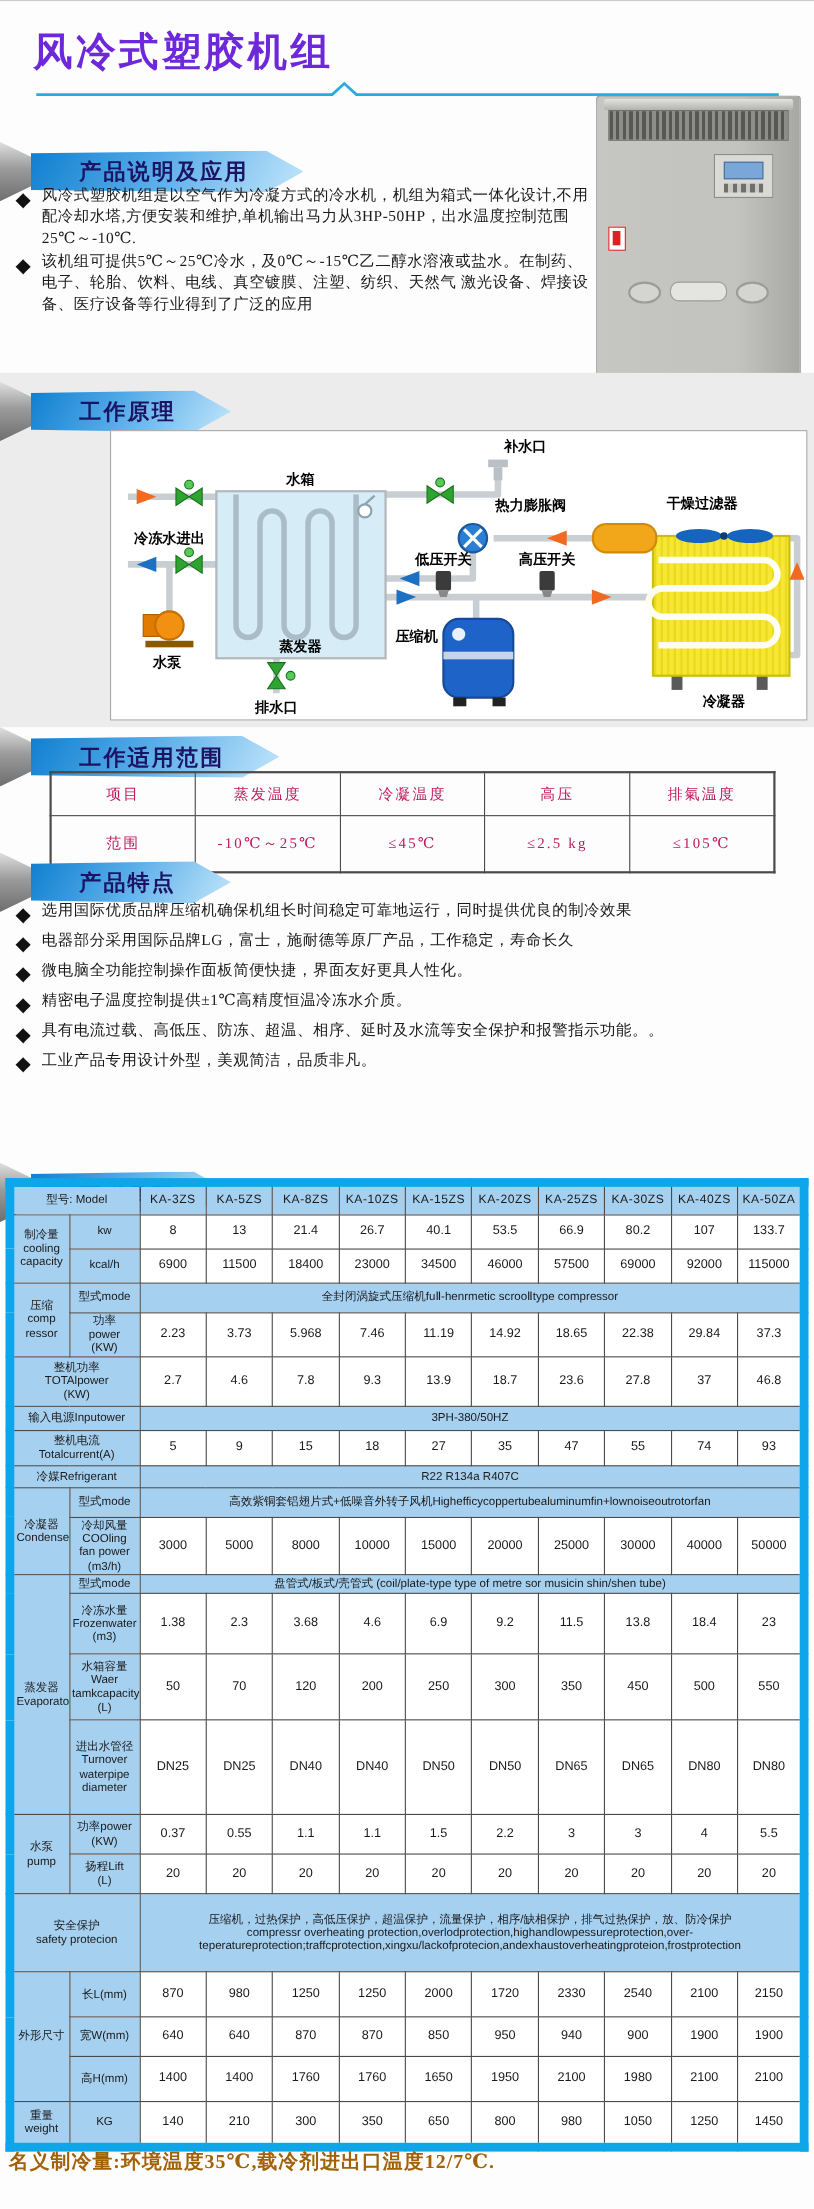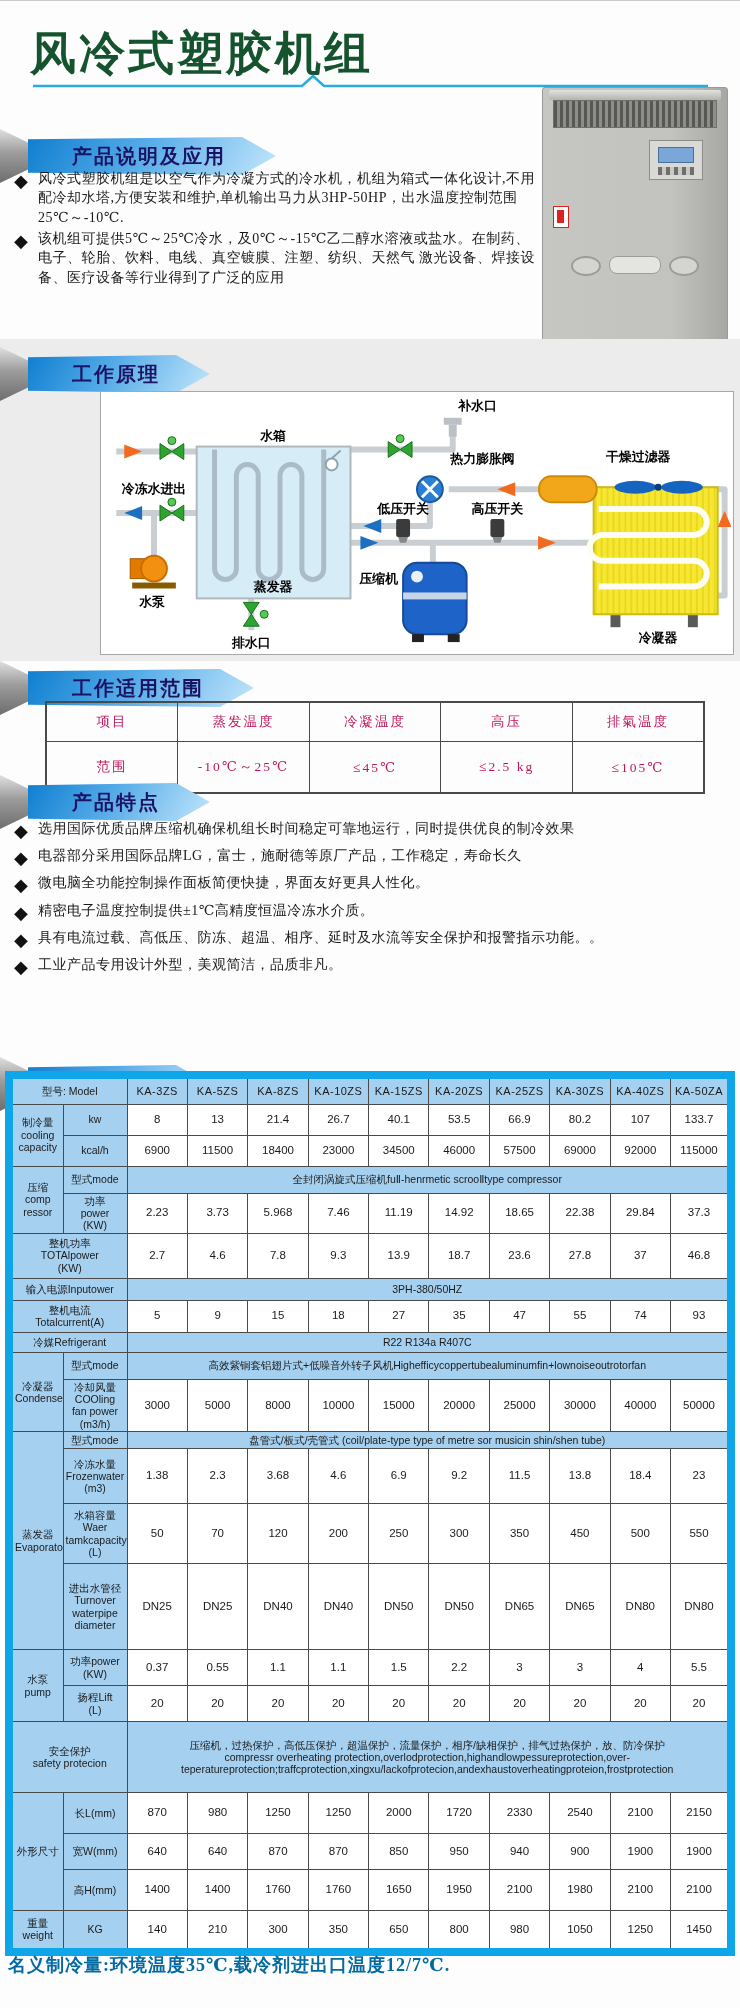--- a/index.html
+++ b/index.html
@@ -1,20 +1,20 @@
 <!DOCTYPE html>
 <html><head>
 <meta charset="utf-8">
 <style>
   html,body{margin:0;padding:0;background:#ffffff;}
   .page{position:relative;width:740px;height:2008px;background:#fdfdfd;overflow:hidden;
         font-family:"Liberation Sans","DejaVu Sans",sans-serif;border-top:1px solid #ccc;}
   
-  .page-title{position:absolute;left:30px;top:22px;font-size:46px;font-weight:800;
-        color:#14532d;letter-spacing:3px;}
+  .page-title{position:absolute;left:30px;top:22px;font-size:36px;font-weight:800;
+        color:#6d28d9;letter-spacing:3px;}
   .title-underline{position:absolute;left:30px;top:72px;}
   
   .photo{position:absolute;left:542px;top:86px;width:184px;height:268px;
         background:linear-gradient(90deg,#c6c7c3 0%,#c2c3bf 70%,#a7a8a4 100%);
         border:1px solid #9a9b97;border-radius:3px;}
   .photo .lid{position:absolute;left:6px;top:2px;right:6px;height:10px;background:linear-gradient(180deg,#e2e3df,#b2b3af);border-radius:2px;}
   .photo .fanbox{position:absolute;left:10px;top:12px;right:10px;height:26px;
         background:repeating-linear-gradient(90deg,#575853 0 3px,#8d8e8a 3px 6px);border:1px solid #6f706c;}
   .photo .panel{position:absolute;right:24px;top:52px;width:52px;height:38px;background:#d9dad6;border:1px solid #8c8d89;}
   .photo .lcd{position:absolute;left:8px;top:6px;width:34px;height:14px;background:#7aa7d8;border:1px solid #4a6f9a;}
@@ -61,21 +61,21 @@
   
   #specs-table{position:absolute;left:5px;top:1070px;width:730px;border-collapse:collapse;
         table-layout:fixed;border:8px solid #0ea5e9;}
   #specs-table td{border:1px solid #4a4a4a;text-align:center;vertical-align:middle;
         padding:1px 2px;white-space:pre-line;overflow:hidden;line-height:1.18;color:#1a1a1a;}
   #specs-table .lbl{background:#a6d0f0;font-size:10.5px;}
   #specs-table .m{background:#a6d0f0;font-size:11px;letter-spacing:0.5px;}
   #specs-table .sp{background:#a6d0f0;font-size:10.5px;}
   #specs-table .v{background:#ffffff;font-size:11.5px;}
   
-  .footer-note{position:absolute;left:8px;top:1952px;font-size:18px;font-weight:bold;color:#0369a1;
+  .footer-note{position:absolute;left:8px;top:1952px;font-size:18px;font-weight:bold;color:#a16207;
         font-family:"Liberation Serif","DejaVu Serif",serif;letter-spacing:1px;}
 </style>
 </head>
 <body>
 
 <div class="page">
 
   <div class="page-title">风冷式塑胶机组</div>
   <svg class="title-underline" width="690" height="18" viewBox="0 0 690 18">
     <path d="M3,13 H272 L283,3 L294,13 H678" stroke="#29abe2" stroke-width="2.5" fill="none"></path>

